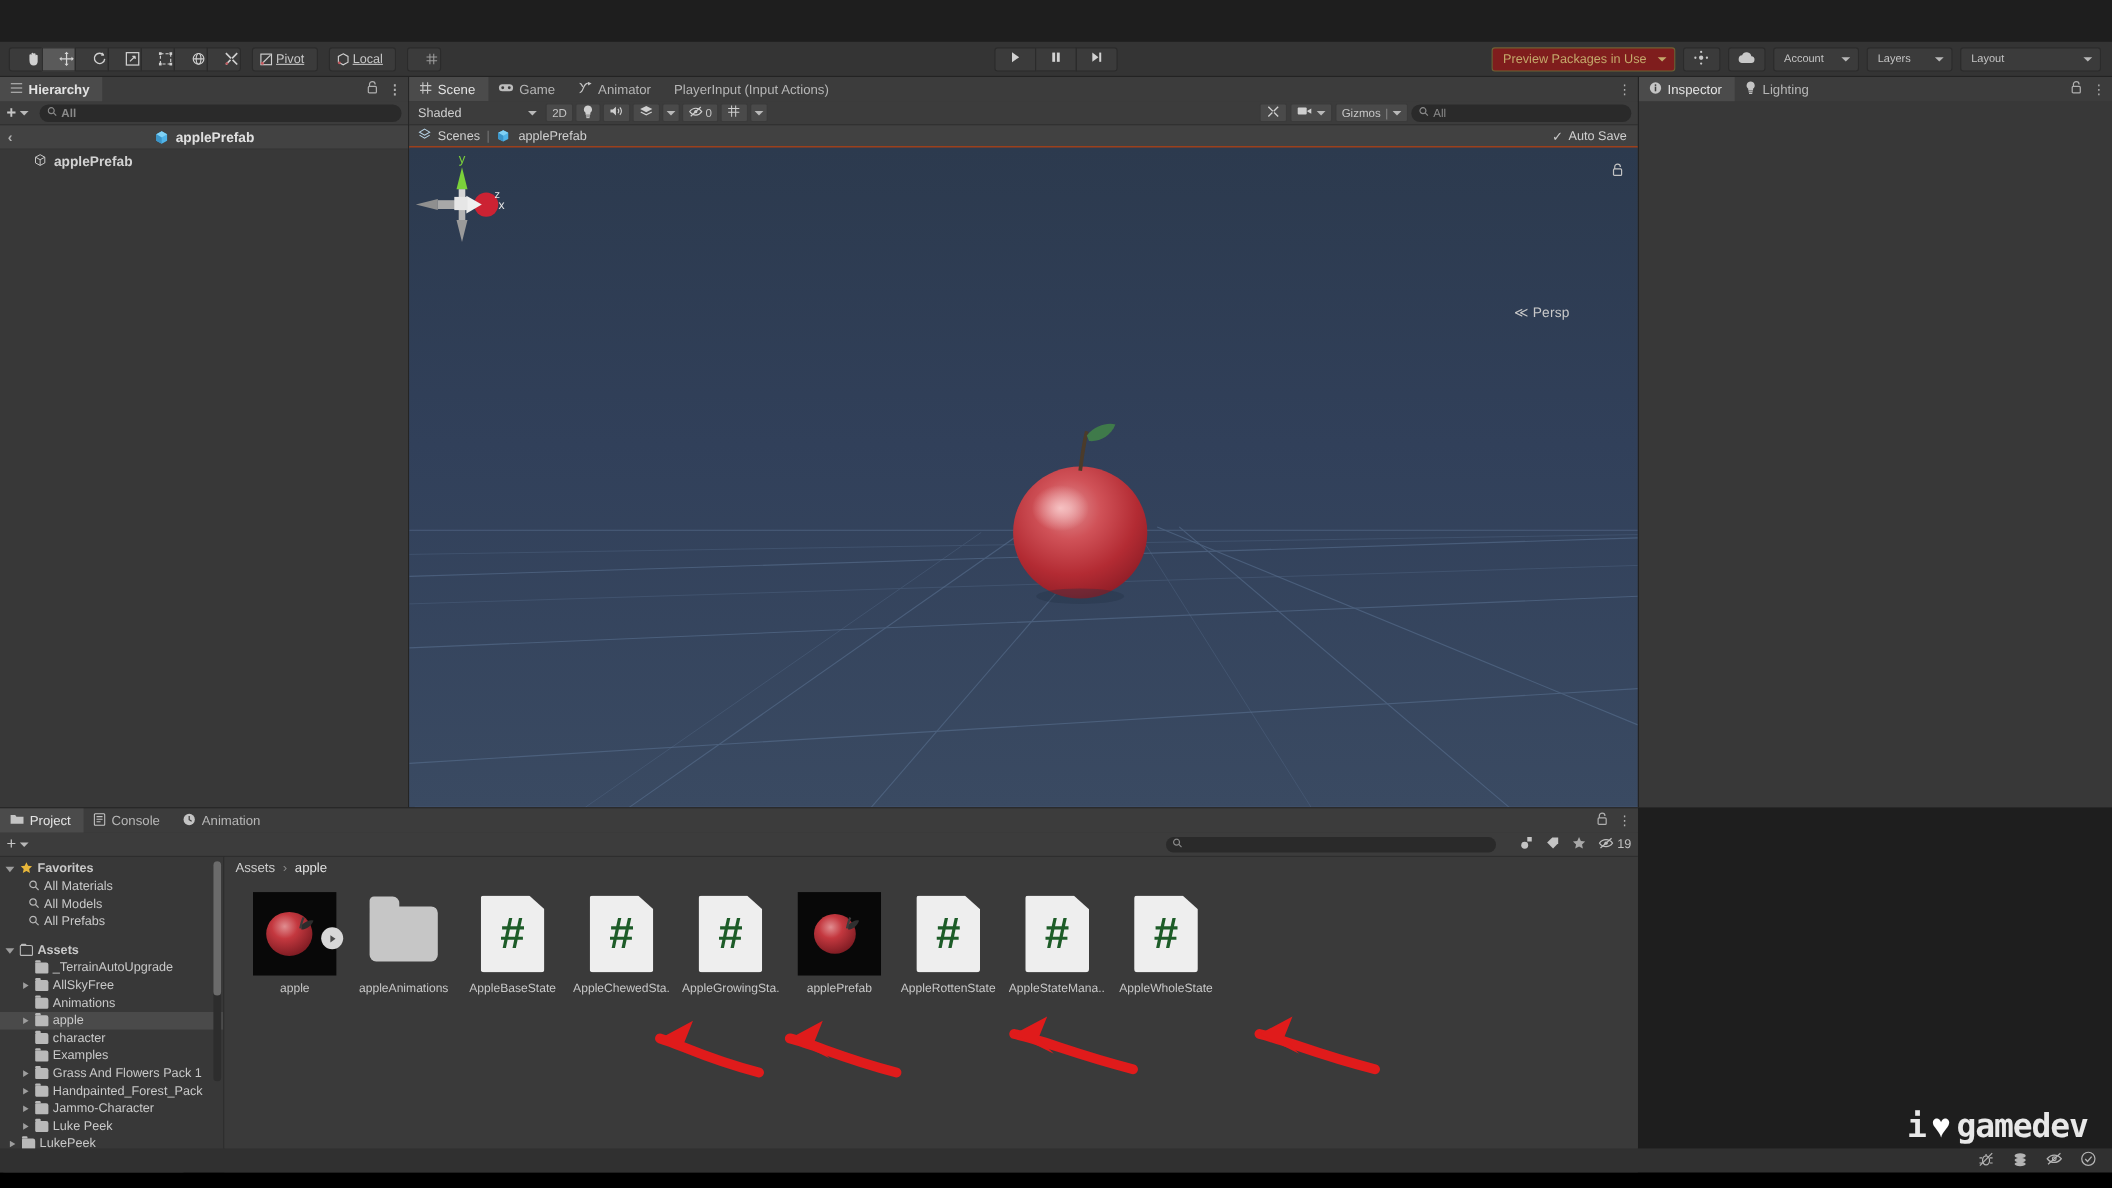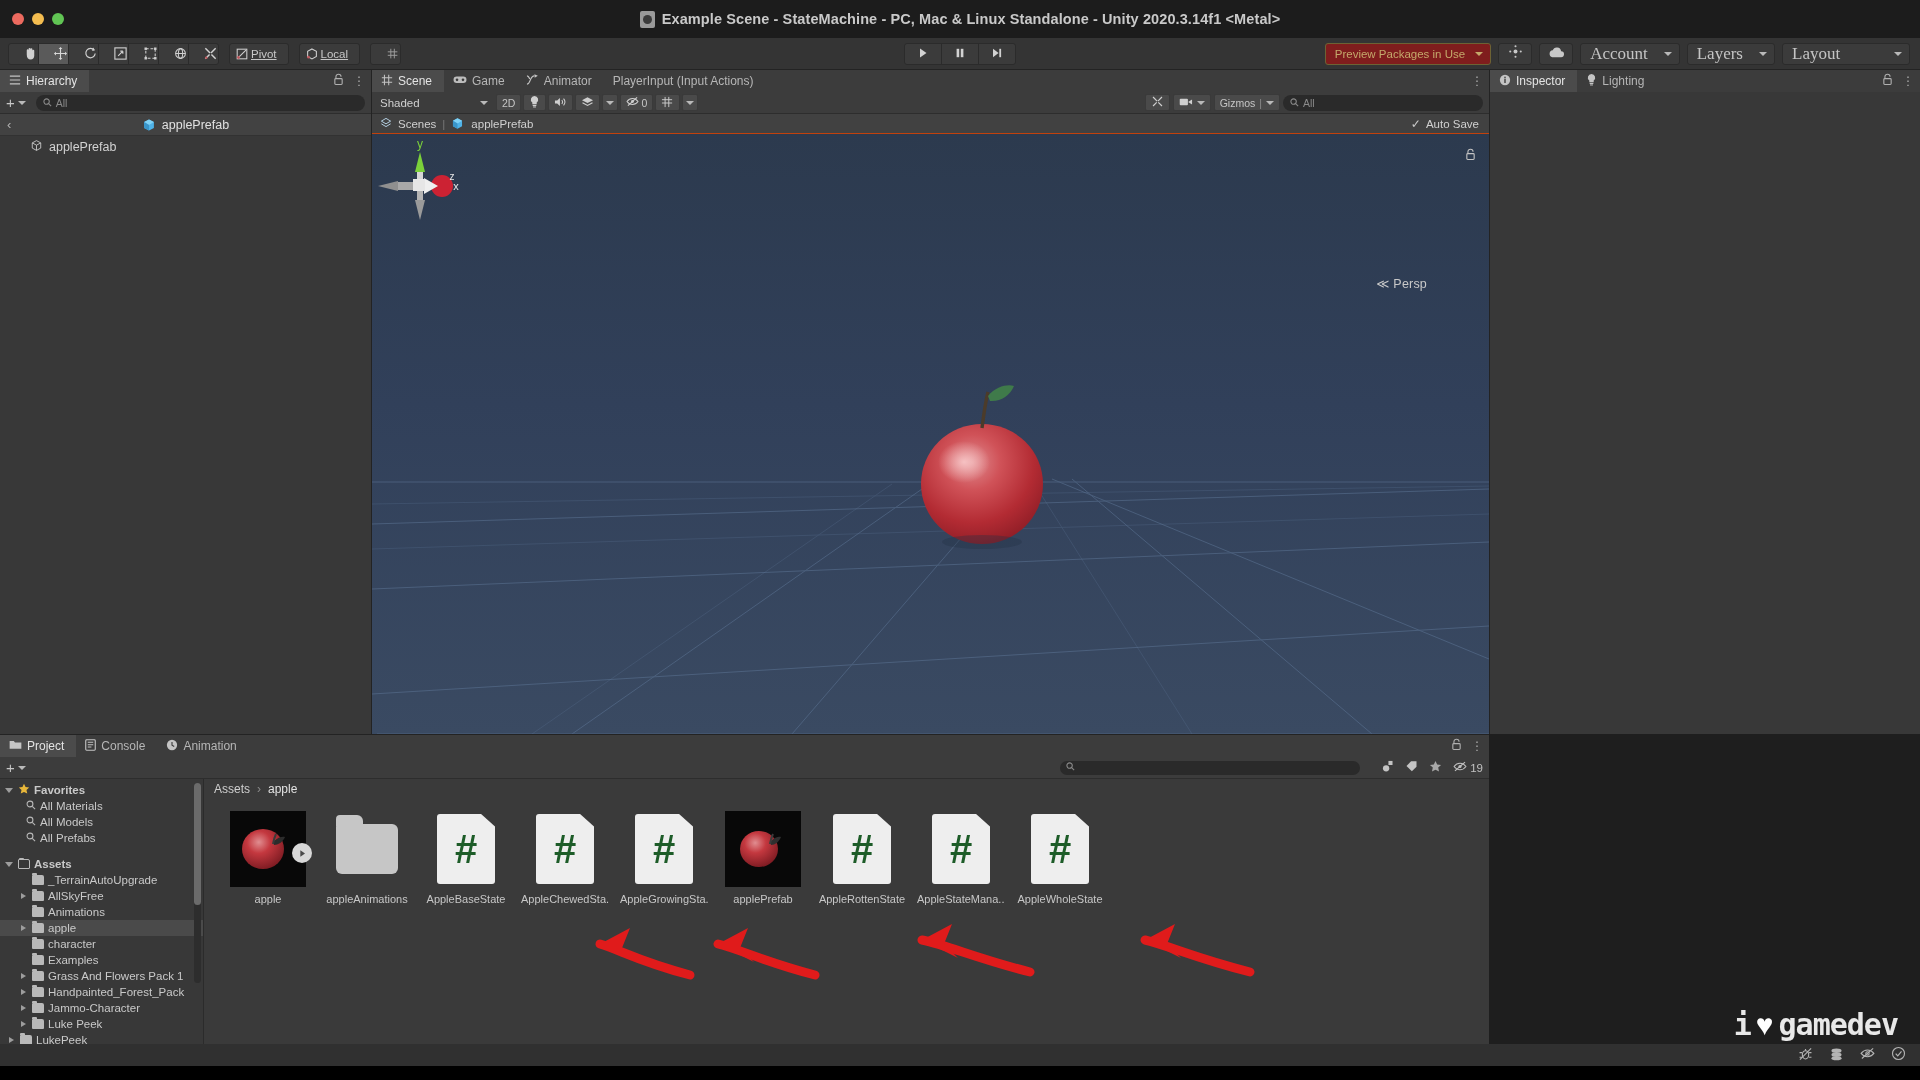--- a/index.html
+++ b/index.html
@@ -81,21 +81,21 @@
     position: absolute; right: 10px; display: flex; align-items: center; gap: 7px;
   }
   .preview-pkg {
     height: 22px; padding: 0 7px 0 9px; border: 1px solid #6d6234;
     border-radius: 3px; background: #7f1d1d; color: #c4a96b;
     font-size: 11.5px; display: flex; align-items: center; gap: 10px;
   }
   .rtbtn {
     height: 22px; background: #3b3b3b; border: 1px solid #2b2b2b; border-radius: 3px;
     display: flex; align-items: center; justify-content: center;
-    color: #c4c4c4; font-size: 17px; font-family: Liberation Serif, serif;
+    color: #c4c4c4; font-size: 10px;
   }
   .rtbtn.icon-only { width: 34px; }
   .rtbtn.drop { padding: 0 7px 0 9px; gap: 16px; min-width: 78px; justify-content: space-between; }
   .caret {
     width: 0; height: 0; border-left: 4px solid transparent; border-right: 4px solid transparent;
     border-top: 4px solid #b9b9b9;
   }
   .caret.amber { border-top-color: #c4a96b; }
 
   
@@ -110,21 +110,21 @@
   }
   .ptab.active { background: #4b4b4b; color: #e3e3e3; }
   .panel-tabbar .tabbar-right {
     position: absolute; right: 6px; top: 0; height: 22px;
     display: flex; align-items: center; gap: 9px;
   }
 
   
   .hierarchy {
     position: absolute; left: 0; top: 70px; width: 372px; height: 664px;
-    background: #383838; border-right: 1px solid #232323;
+    background: #383838; border-right: 1px solid #232323; font-weight: bold;
   }
   .hier-toolbar {
     height: 22px; background: #3c3c3c; display: flex; align-items: center;
     padding: 0 6px; gap: 4px; border-bottom: 1px solid #2d2d2d;
   }
   .plus-btn { display: flex; align-items: center; gap: 3px; color: #c6c6c6; font-size: 15px; }
   .searchbox {
     flex: 1; height: 16px; background: #2a2a2a; border-radius: 8px;
     display: flex; align-items: center; gap: 4px; padding: 0 7px;
     color: #8a8a8a; font-size: 10.5px; margin-left: 6px;
@@ -324,31 +324,20 @@
   .bottom-black {
     position: absolute; left: 0; bottom: 0; width: 1920px; height: 14px; background: #000;
   }
   .hdr-icon { color: #b0b0b0; font-size: 12px; }
 </style>
 </head>
 <body>
 
 <div class="app">
 
-  <div class="titlebar">
-    <div class="traffic">
-      <div class="dot red"></div>
-      <div class="dot yellow"></div>
-      <div class="dot green"></div>
-    </div>
-    <div class="title-wrap">
-      <div class="title-icon"></div>
-      <div class="titlebar-text">Example Scene - StateMachine - PC, Mac &amp; Linux Standalone - Unity 2020.3.14f1 &lt;Metal&gt;</div>
-    </div>
-  </div>
 
   <div class="toolbar">
     <div class="tbtn first">
       <span>
         <svg width="15" height="15" viewBox="0 0 16 16">
             <path d="M4 9V4.5a1 1 0 0 1 2 0V8V3a1 1 0 0 1 2 0v5V3.5a1 1 0 0 1 2 0V8V5a1 1 0 0 1 2 0v5.5c0 2.2-1.5 4-3.8 4C5.5 14.5 4 12.5 4 9z" fill="#d0d0d0"></path>
           </svg>
       </span>
     </div>
     <div class="tbtn on">

